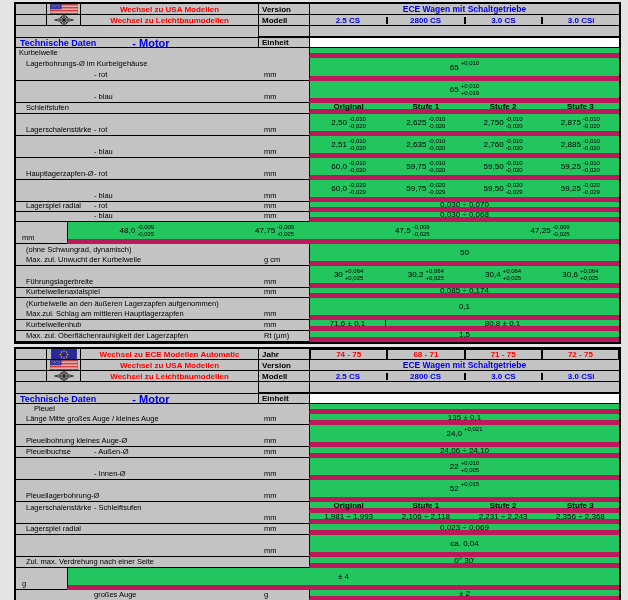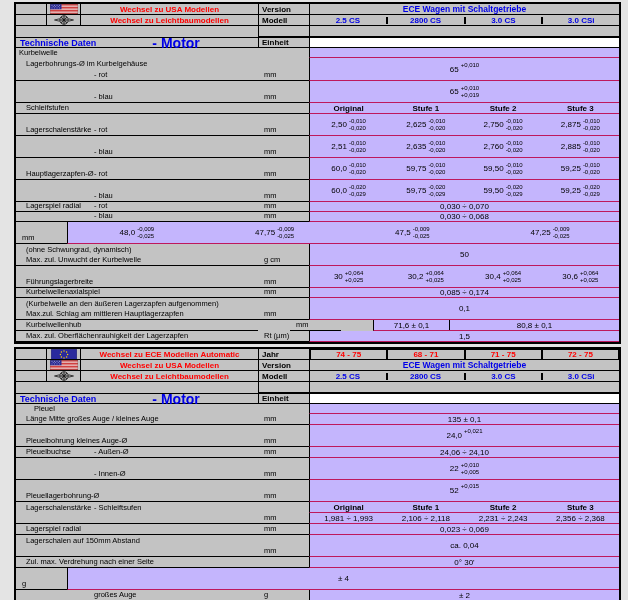--- a/index.html
+++ b/index.html
@@ -29,38 +29,38 @@
          color:#ff0000;font-weight:bold;font-size:8px;border:1px solid #000;box-sizing:border-box;}
   
   .srow{display:flex;height:11px;box-sizing:border-box;}
   .slbl{width:242px;}
   .skey{width:51px;box-sizing:border-box;border-left:1px solid #000;border-bottom:1px solid #000;}
   .sdata{flex:1;box-sizing:border-box;border-left:1px solid #000;border-bottom:1px solid #000;}
   .trow{display:flex;height:11px;box-sizing:border-box;}
   .tlbl{width:242px;box-sizing:border-box;border-top:1px solid #000;border-bottom:1px solid #000;
         display:flex;align-items:center;}
   .ttitle{color:#0000e8;font-weight:bold;font-size:9px;padding-left:4px;white-space:nowrap;}
-  .tsub{color:#0000e8;font-weight:bold;font-size:14px;margin-left:56px;white-space:nowrap;}
+  .tsub{color:#0000e8;font-weight:bold;font-size:11px;margin-left:36px;white-space:nowrap;}
   .tkey{width:51px;box-sizing:border-box;border:1px solid #000;border-right:none;
         font-weight:bold;font-size:8px;display:flex;align-items:center;padding-left:3px;}
   .tdata{flex:1;background:#fff;box-sizing:border-box;
          border-left:1px solid #000;border-top:1px solid #000;border-bottom:1px solid #000;}
   
   .brow{display:flex;box-sizing:border-box;}
   .lbl{width:242px;box-sizing:border-box;position:relative;font-size:7.5px;
        display:flex;flex-direction:column;justify-content:flex-end;padding-bottom:1px;}
   .lbl.two{justify-content:space-between;padding-top:1px;}
   .lbl.bb{border-bottom:1px solid #000;}
   .lline{position:relative;line-height:9px;white-space:nowrap;}
   .sub{position:absolute;left:78px;bottom:0;line-height:9px;}
   .unit{width:51px;box-sizing:border-box;font-size:7.5px;display:flex;align-items:flex-end;
         padding:0 0 1px 6px;line-height:9px;}
   .unit.bb{border-bottom:1px solid #000;}
-  .dat{flex:1;background:#c4b5fd;box-sizing:border-box;border-left:1px solid #000;
-       border-bottom:1px solid #be185d;display:flex;align-items:stretch;font-size:8px;}
+  .dat{flex:1;background:#22c55e;box-sizing:border-box;border-left:1px solid #000;
+       border-bottom:5px solid #be185d;display:flex;align-items:stretch;font-size:8px;}
   .dat.cjc{align-items:center;justify-content:center;}
   .dc{flex:1;display:flex;align-items:center;justify-content:center;white-space:nowrap;}
   .dc.hd{font-weight:bold;}
   .dc.pl{flex:0 0 76px;border-right:1px solid #000;box-sizing:border-box;}
   .tw{display:inline-flex;align-items:center;white-space:nowrap;}
   .tol{display:flex;flex-direction:column;font-size:6px;line-height:6.5px;
        margin-left:2px;text-align:left;}
   .tol.up{transform:translateY(-4px);}
 </style>
 </head>
@@ -532,21 +532,21 @@
           <div class="lline"><span style="padding-left: 10px;">(Kurbelwelle an den äußeren Lagerzapfen aufgenommen)</span></div>
           <div class="lline"><span style="padding-left: 10px;">Max.zul. Schlag am mittleren Hauptlagerzapfen</span></div>
         </div>
         <div class="unit bb">
           <span>mm</span>
         </div>
         <div class="dat cjc">
           <span>0,1</span>
         </div>
       </div>
-      <div class="brow" style="height: 11px; gap: 32px;">
+      <div class="brow" style="height: 11px;">
         <div class="lbl bb">
           <div class="lline"><span style="padding-left: 10px;">Kurbelwellenhub</span></div>
         </div>
         <div class="unit bb">
           <span>mm</span>
         </div>
         <div class="dat">
           <div class="dc pl">71,6 ± 0,1</div>
           <div class="dc">80,8 ± 0,1</div>
         </div>
@@ -781,21 +781,20 @@
         </div>
         <div class="unit bb">
           <span>mm</span>
         </div>
         <div class="dat cjc">
           <span>0,023 ÷ 0,069</span>
         </div>
       </div>
       <div class="brow" style="height: 22px;">
         <div class="lbl two bb">
-          <div class="lline"><span style="padding-left: 10px;">Lagerschalen auf 150mm Abstand</span></div>
         </div>
         <div class="unit bb">
           <span>mm</span>
         </div>
         <div class="dat cjc">
           <span>ca. 0,04</span>
         </div>
       </div>
       <div class="brow" style="height: 11px;">
         <div class="lbl bb">

